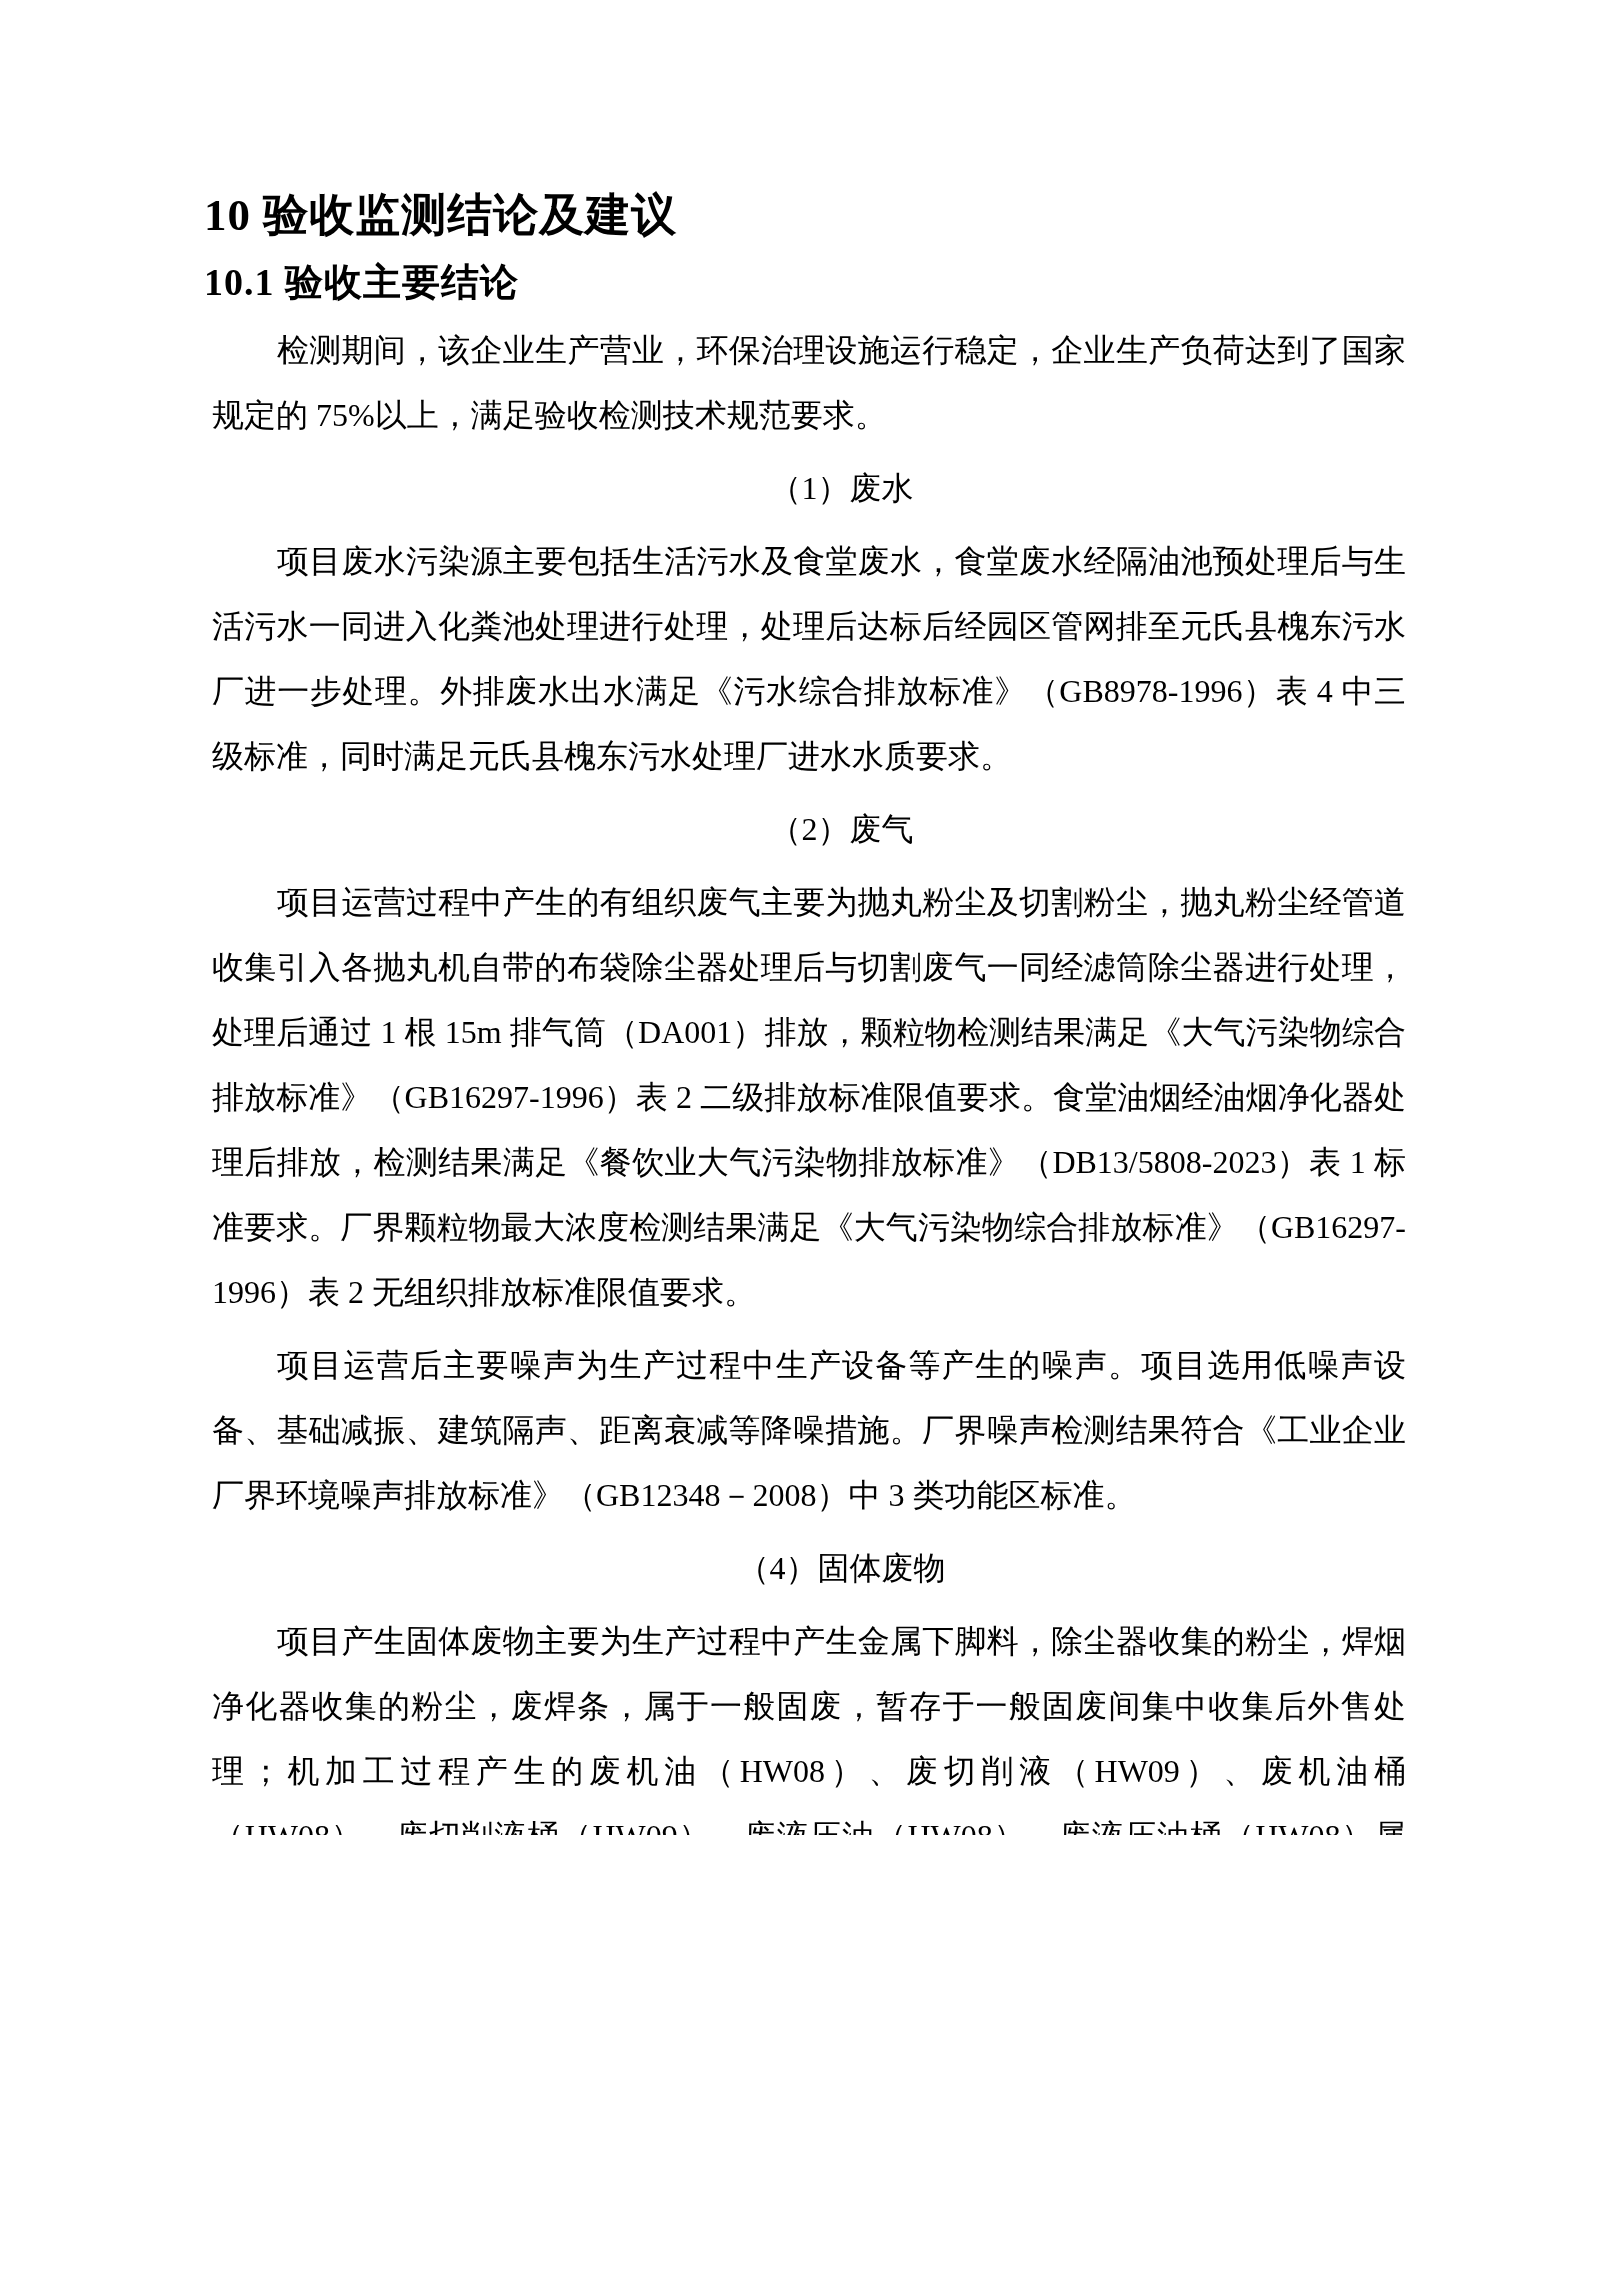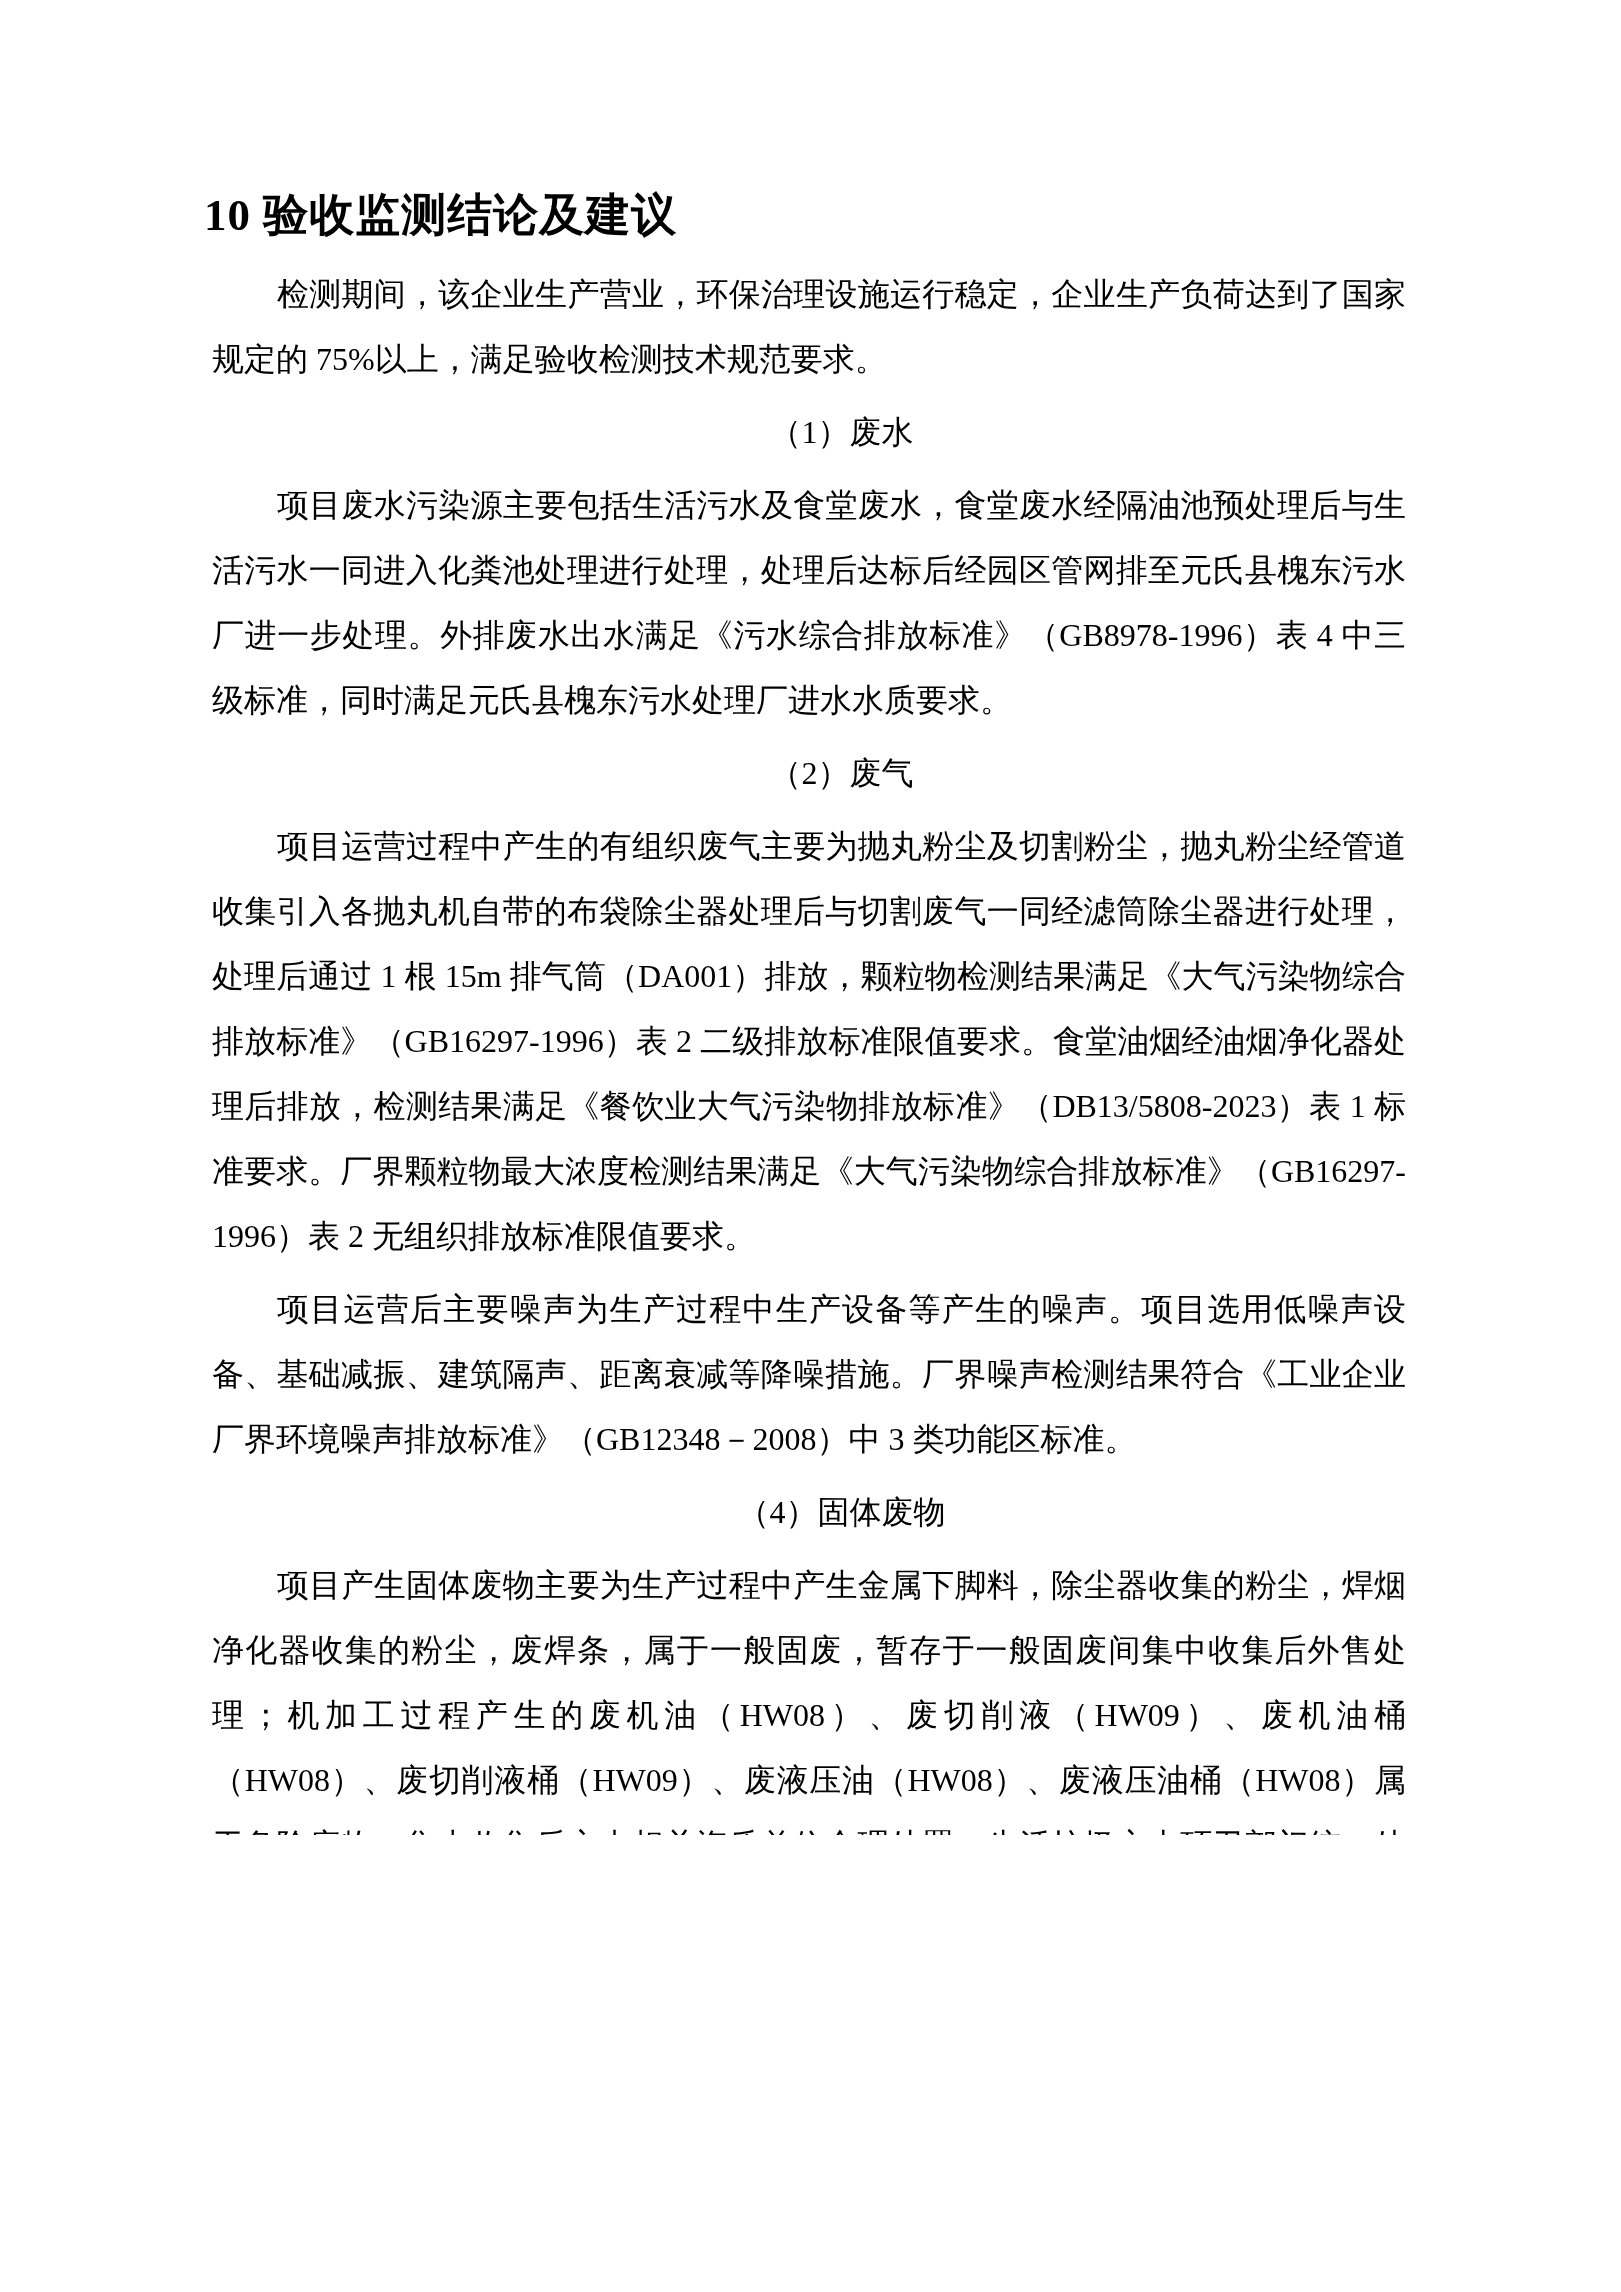--- a/index.html
+++ b/index.html
@@ -62,20 +62,21 @@
     line-height: 35px;
     color: #7f1d1d;
   }
 </style>
 </head>
 <body>
 
 <div class="page">
   <div class="content">
     <h1 class="doc-h1">10 验收监测结论及建议</h1>
+    <h2 class="doc-h2">10.1 验收主要结论</h2>
 
     <p class="body-para">检测期间，该企业生产营业，环保治理设施运行稳定，企业生产负荷达到了国家规定的 75%以上，满足验收检测技术规范要求。</p>
 
     <p class="item-line">（1）废水</p>
 
     <p class="body-para">项目废水污染源主要包括生活污水及食堂废水，食堂废水经隔油池预处理后与生活污水一同进入化粪池处理进行处理，处理后达标后经园区管网排至元氏县槐东污水厂进一步处理。外排废水出水满足《污水综合排放标准》（GB8978-1996）表 4 中三级标准，同时满足元氏县槐东污水处理厂进水水质要求。</p>
 
     <p class="item-line">（2）废气</p>
 
     <p class="body-para">项目运营过程中产生的有组织废气主要为抛丸粉尘及切割粉尘，抛丸粉尘经管道收集引入各抛丸机自带的布袋除尘器处理后与切割废气一同经滤筒除尘器进行处理，处理后通过 1 根 15m 排气筒（DA001）排放，颗粒物检测结果满足《大气污染物综合排放标准》（GB16297-1996）表 2 二级排放标准限值要求。食堂油烟经油烟净化器处理后排放，检测结果满足《餐饮业大气污染物排放标准》（DB13/5808-2023）表 1 标准要求。厂界颗粒物最大浓度检测结果满足《大气污染物综合排放标准》（GB16297-1996）表 2 无组织排放标准限值要求。</p>

